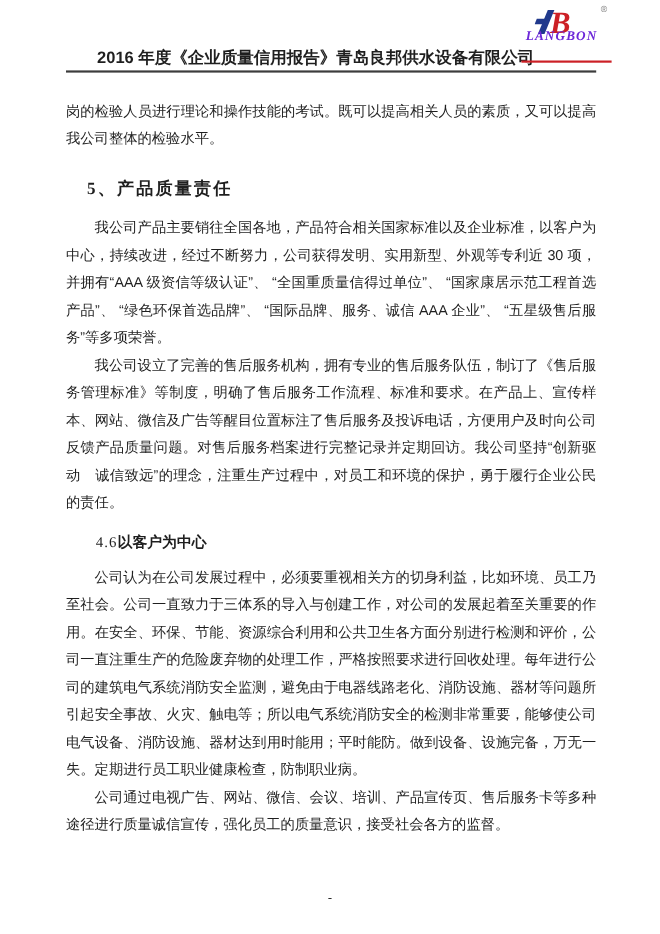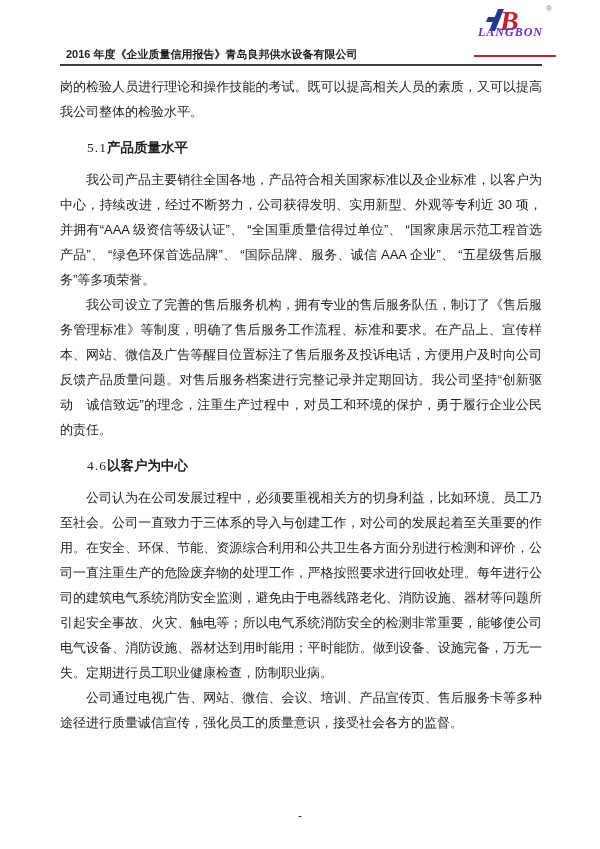--- a/index.html
+++ b/index.html
@@ -28,23 +28,23 @@
     position: relative;
     height: 46px;
     border-bottom: 2px solid #3c3c3c;
   }
   .header-titles {
     position: absolute;
     left: 6px;
     right: 0;
     bottom: 2px;
     display: flex;
-    justify-content: flex-start;
+    justify-content: center;
     align-items: flex-end;
-    font-size: 11px;
+    font-size: 15px;
     font-weight: bold;
     white-space: nowrap;
   }
   .header-company {
     margin-right: 34px;
   }
   .logo {
     position: absolute;
     right: -16px;
     top: -14px;
@@ -92,21 +92,21 @@
     line-height: 25px;
     text-align: justify;
   }
   .para {
     margin: 0;
   }
   .para.indent {
     text-indent: 2em;
   }
   .intro {
-    margin-top: 8px;
+    margin-top: 22px;
   }
   .section-title {
     margin: 21px 0 10px 0;
     padding-left: 19px;
     font-size: 15.5px;
     font-weight: bold;
     letter-spacing: 2px;
     font-family: "Liberation Serif", "DejaVu Serif", serif;
   }
   .sub-heading {
@@ -157,24 +157,22 @@
       <span class="logo-reg">®</span>
       <span class="logo-word">LANGBON</span>
       <span class="logo-underline"></span>
     </div>
   </div>
 
   <div class="doc-body">
 
     <p class="para intro">岗的检验人员进行理论和操作技能的考试。既可以提高相关人员的素质，又可以提高我公司整体的检验水平。</p>
 
+    <h1 class="section-title">5、产品质量责任</h1>
 
-    <div class="sub-heading">
-      <span class="sub-number">5.1</span><span class="sub-title">产品质量水平</span>
-    </div>
     <p class="para indent">我公司产品主要销往全国各地，产品符合相关国家标准以及企业标准，以客户为中心，持续改进，经过不断努力，公司获得发明、实用新型、外观等专利近 30 项，并拥有“AAA 级资信等级认证”、 “全国重质量信得过单位”、 “国家康居示范工程首选产品”、 “绿色环保首选品牌”、 “国际品牌、服务、诚信 AAA 企业”、 “五星级售后服务”等多项荣誉。</p>
 
     <p class="para indent">我公司设立了完善的售后服务机构，拥有专业的售后服务队伍，制订了《售后服务管理标准》等制度，明确了售后服务工作流程、标准和要求。在产品上、宣传样本、网站、微信及广告等醒目位置标注了售后服务及投诉电话，方便用户及时向公司反馈产品质量问题。对售后服务档案进行完整记录并定期回访。我公司坚持“创新驱动　诚信致远”的理念，注重生产过程中，对员工和环境的保护，勇于履行企业公民的责任。</p>
 
     <div class="sub-heading">
       <span class="sub-number">4.6</span><span class="sub-title">以客户为中心</span>
     </div>
     <p class="para indent">公司认为在公司发展过程中，必须要重视相关方的切身利益，比如环境、员工乃至社会。公司一直致力于三体系的导入与创建工作，对公司的发展起着至关重要的作用。在安全、环保、节能、资源综合利用和公共卫生各方面分别进行检测和评价，公司一直注重生产的危险废弃物的处理工作，严格按照要求进行回收处理。每年进行公司的建筑电气系统消防安全监测，避免由于电器线路老化、消防设施、器材等问题所引起安全事故、火灾、触电等；所以电气系统消防安全的检测非常重要，能够使公司电气设备、消防设施、器材达到用时能用；平时能防。做到设备、设施完备，万无一失。定期进行员工职业健康检查，防制职业病。</p>
     <p class="para indent">公司通过电视广告、网站、微信、会议、培训、产品宣传页、售后服务卡等多种途径进行质量诚信宣传，强化员工的质量意识，接受社会各方的监督。</p>
 

